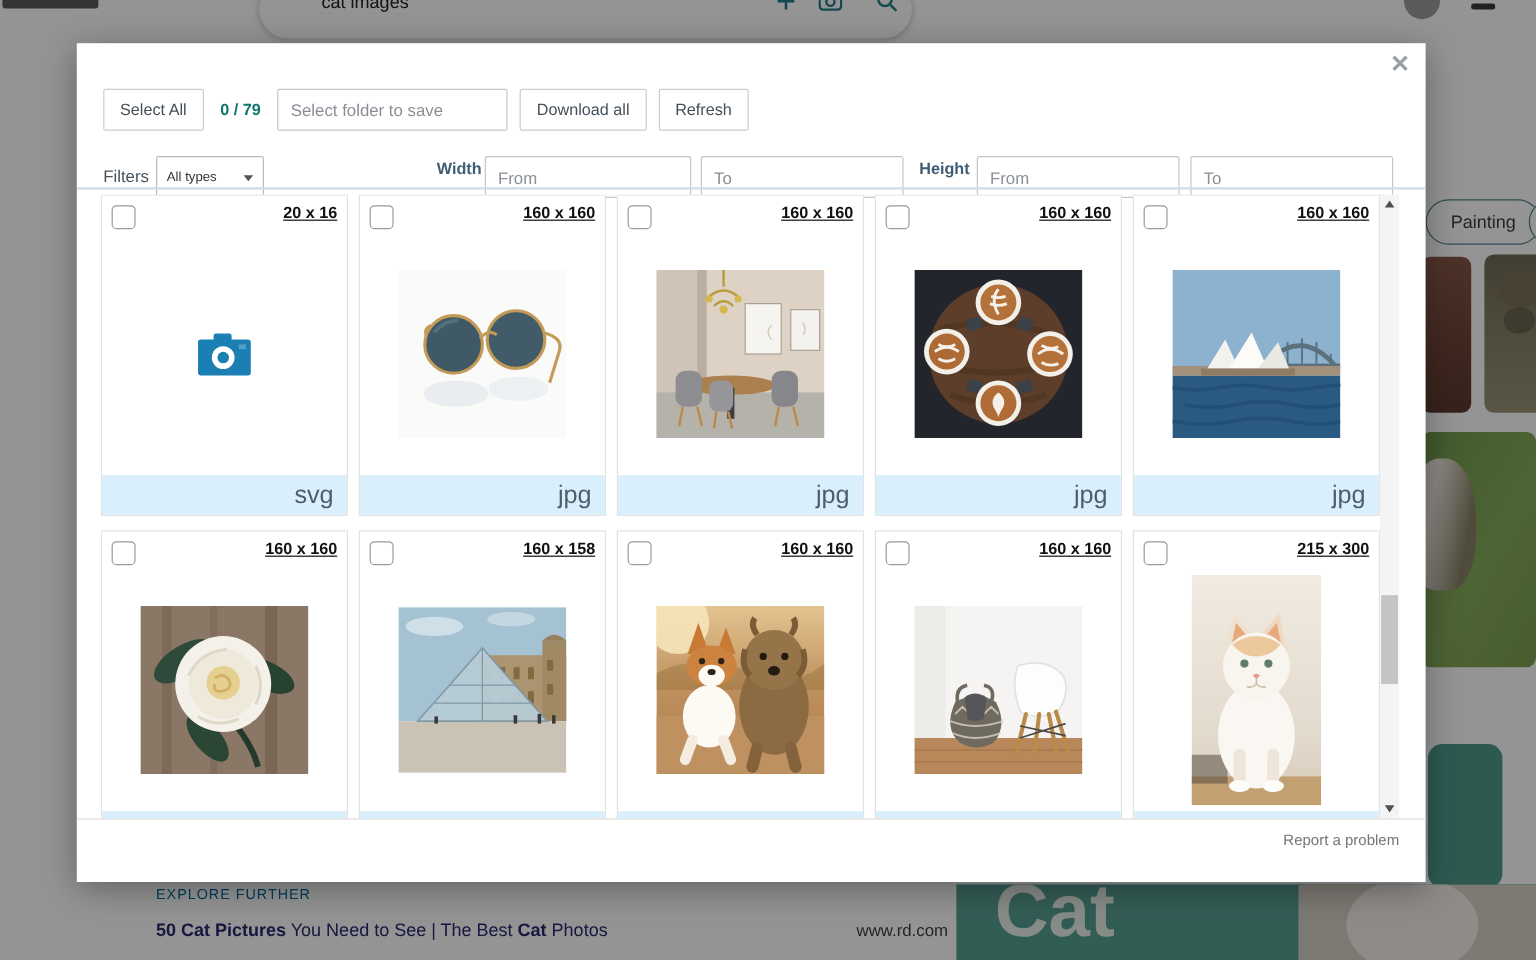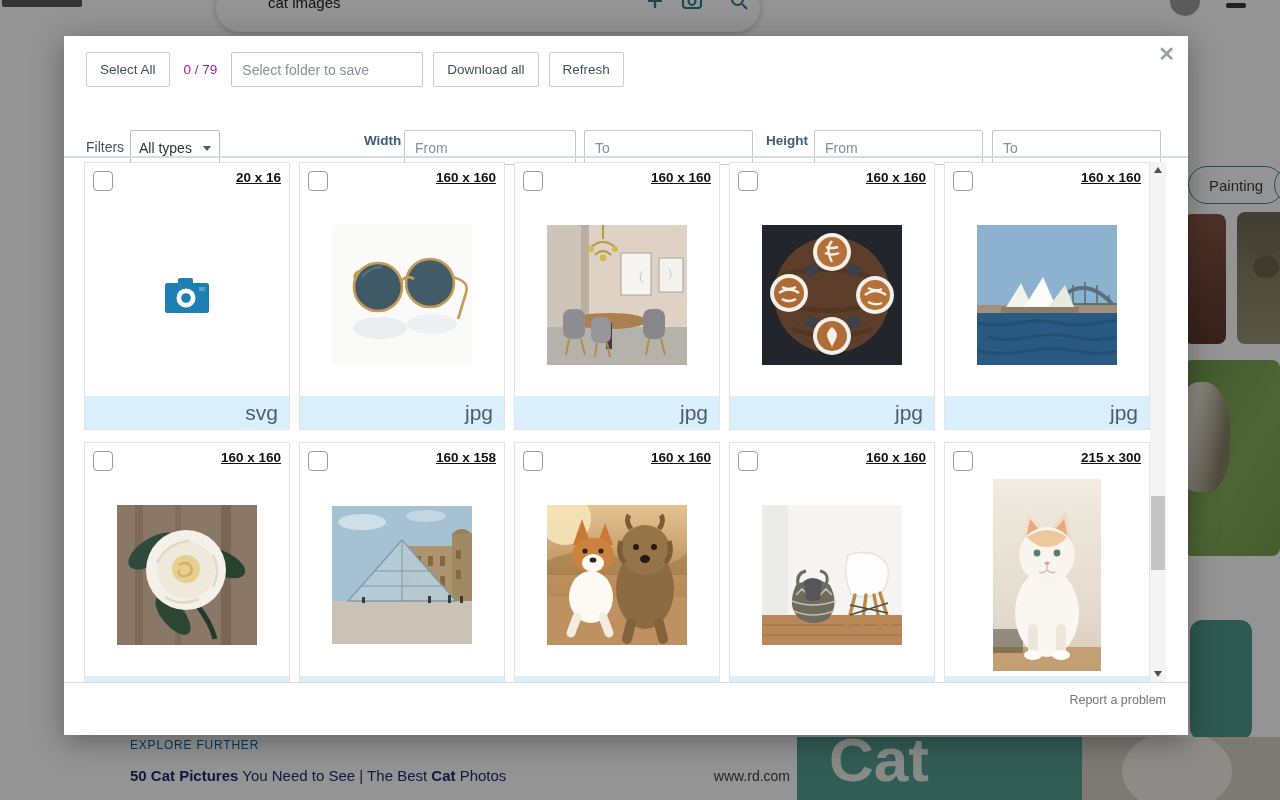--- a/index.html
+++ b/index.html
@@ -40,32 +40,32 @@
   .explore-link b { font-weight:bold; }
   .explore-url { margin-left:auto; font-size:14px; color:#3c4043; }
 
   
   .overlay { position:absolute; inset:0; background:rgba(0,0,0,.42); z-index:50; }
 
   
   .modal { position:absolute; left:64px; top:36px; width:1124px; height:699px; background:#fff; z-index:100; box-shadow:0 6px 28px rgba(0,0,0,.35); }
   .close-x { position:absolute; right:13px; top:8px; font-size:20px; color:#9aa0a6; font-weight:bold; cursor:pointer; line-height:1; }
 
-  .toolbar { position:absolute; left:22px; top:16px; display:flex; align-items:center; }
+  .toolbar { position:absolute; left:22px; top:38px; display:flex; align-items:center; }
   .btn { background:#fff; border:1px solid #ccc; border-radius:2px; color:#454f59; font-size:13.5px; padding:9px 13px; cursor:pointer; font-family:inherit; }
-  .counter { font-size:13.5px; font-weight:normal; color:#a21caf; margin:0 14px 0 14px; }
+  .counter { font-size:13.5px; font-weight:bold; color:#0f766e; margin:0 14px 0 14px; }
   .inp { border:1px solid #c6c6c6; border-radius:2px; height:35px; padding:0 10px; font-size:14px; color:#333; font-family:inherit; }
   .inp::placeholder { color:#8a8f96; }
   .folder-inp { width:192px; }
   .toolbar .btn + .btn { margin-left:10px; }
   .toolbar .inp { margin-right:10px; }
 
   .filters-row { position:absolute; left:0; top:94px; width:100%; height:36px;padding-left:21px; }
   .filters-label { position:absolute; left:22px; top:9px; font-size:14px; color:#46535e; }
-  .type-select { position:absolute; left:66px; top:0; width:90px; height:36px; border:1px solid #bbb; border-radius:2px; background:#fff; font-size:14px; color:#333; display:flex; align-items:center; padding:0 8px; cursor:pointer;text-align:center; }
+  .type-select { position:absolute; left:66px; top:0; width:90px; height:36px; border:1px solid #bbb; border-radius:2px; background:#fff; font-size:11px; color:#333; display:flex; align-items:center; padding:0 8px; cursor:pointer;text-align:center; }
   .chev { margin-left:auto; width:0; height:0; border-left:4.5px solid transparent; border-right:4.5px solid transparent; border-top:5.5px solid #555; }
   .dim-label { position:absolute; top:3px; font-size:13.5px; font-weight:bold; color:#3f5d75; }
   .w-label { left:300px; } .h-label { left:702px; }
   .from1 { position:absolute; left:340px; width:172px; } .to1 { position:absolute; left:520px; width:169px; }
   .from2 { position:absolute; left:750px; width:169px; } .to2 { position:absolute; left:928px; width:169px; }
 
   .filters-divider { position:absolute; left:0; top:120px; width:100%; height:2px; background:#d2dde6; }
 
   .grid { position:absolute; left:20px; top:126px; width:1066px; height:520px; overflow:hidden; display:flex; flex-wrap:wrap; gap:12px 9px; align-content:flex-start; }
   .card { position:relative; width:206px; height:268px; border:1px solid #e3e3e3; background:#fff; }

